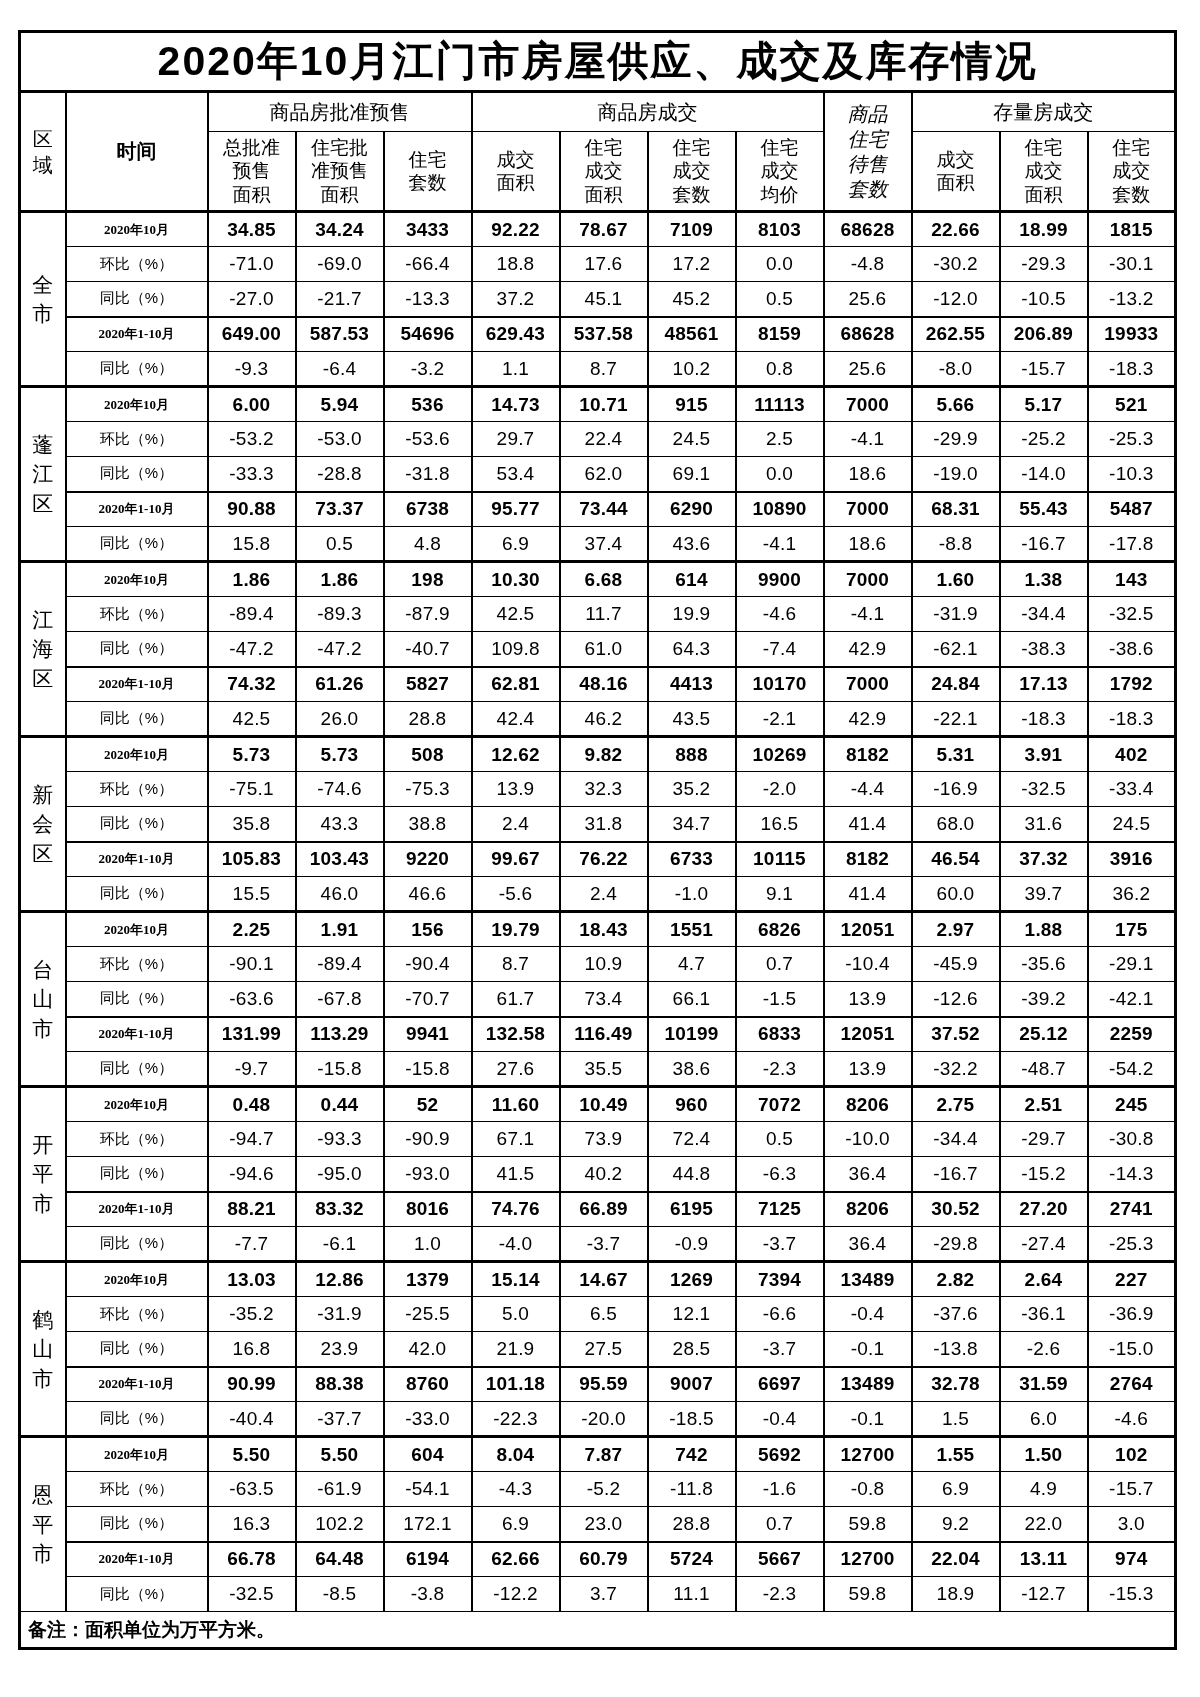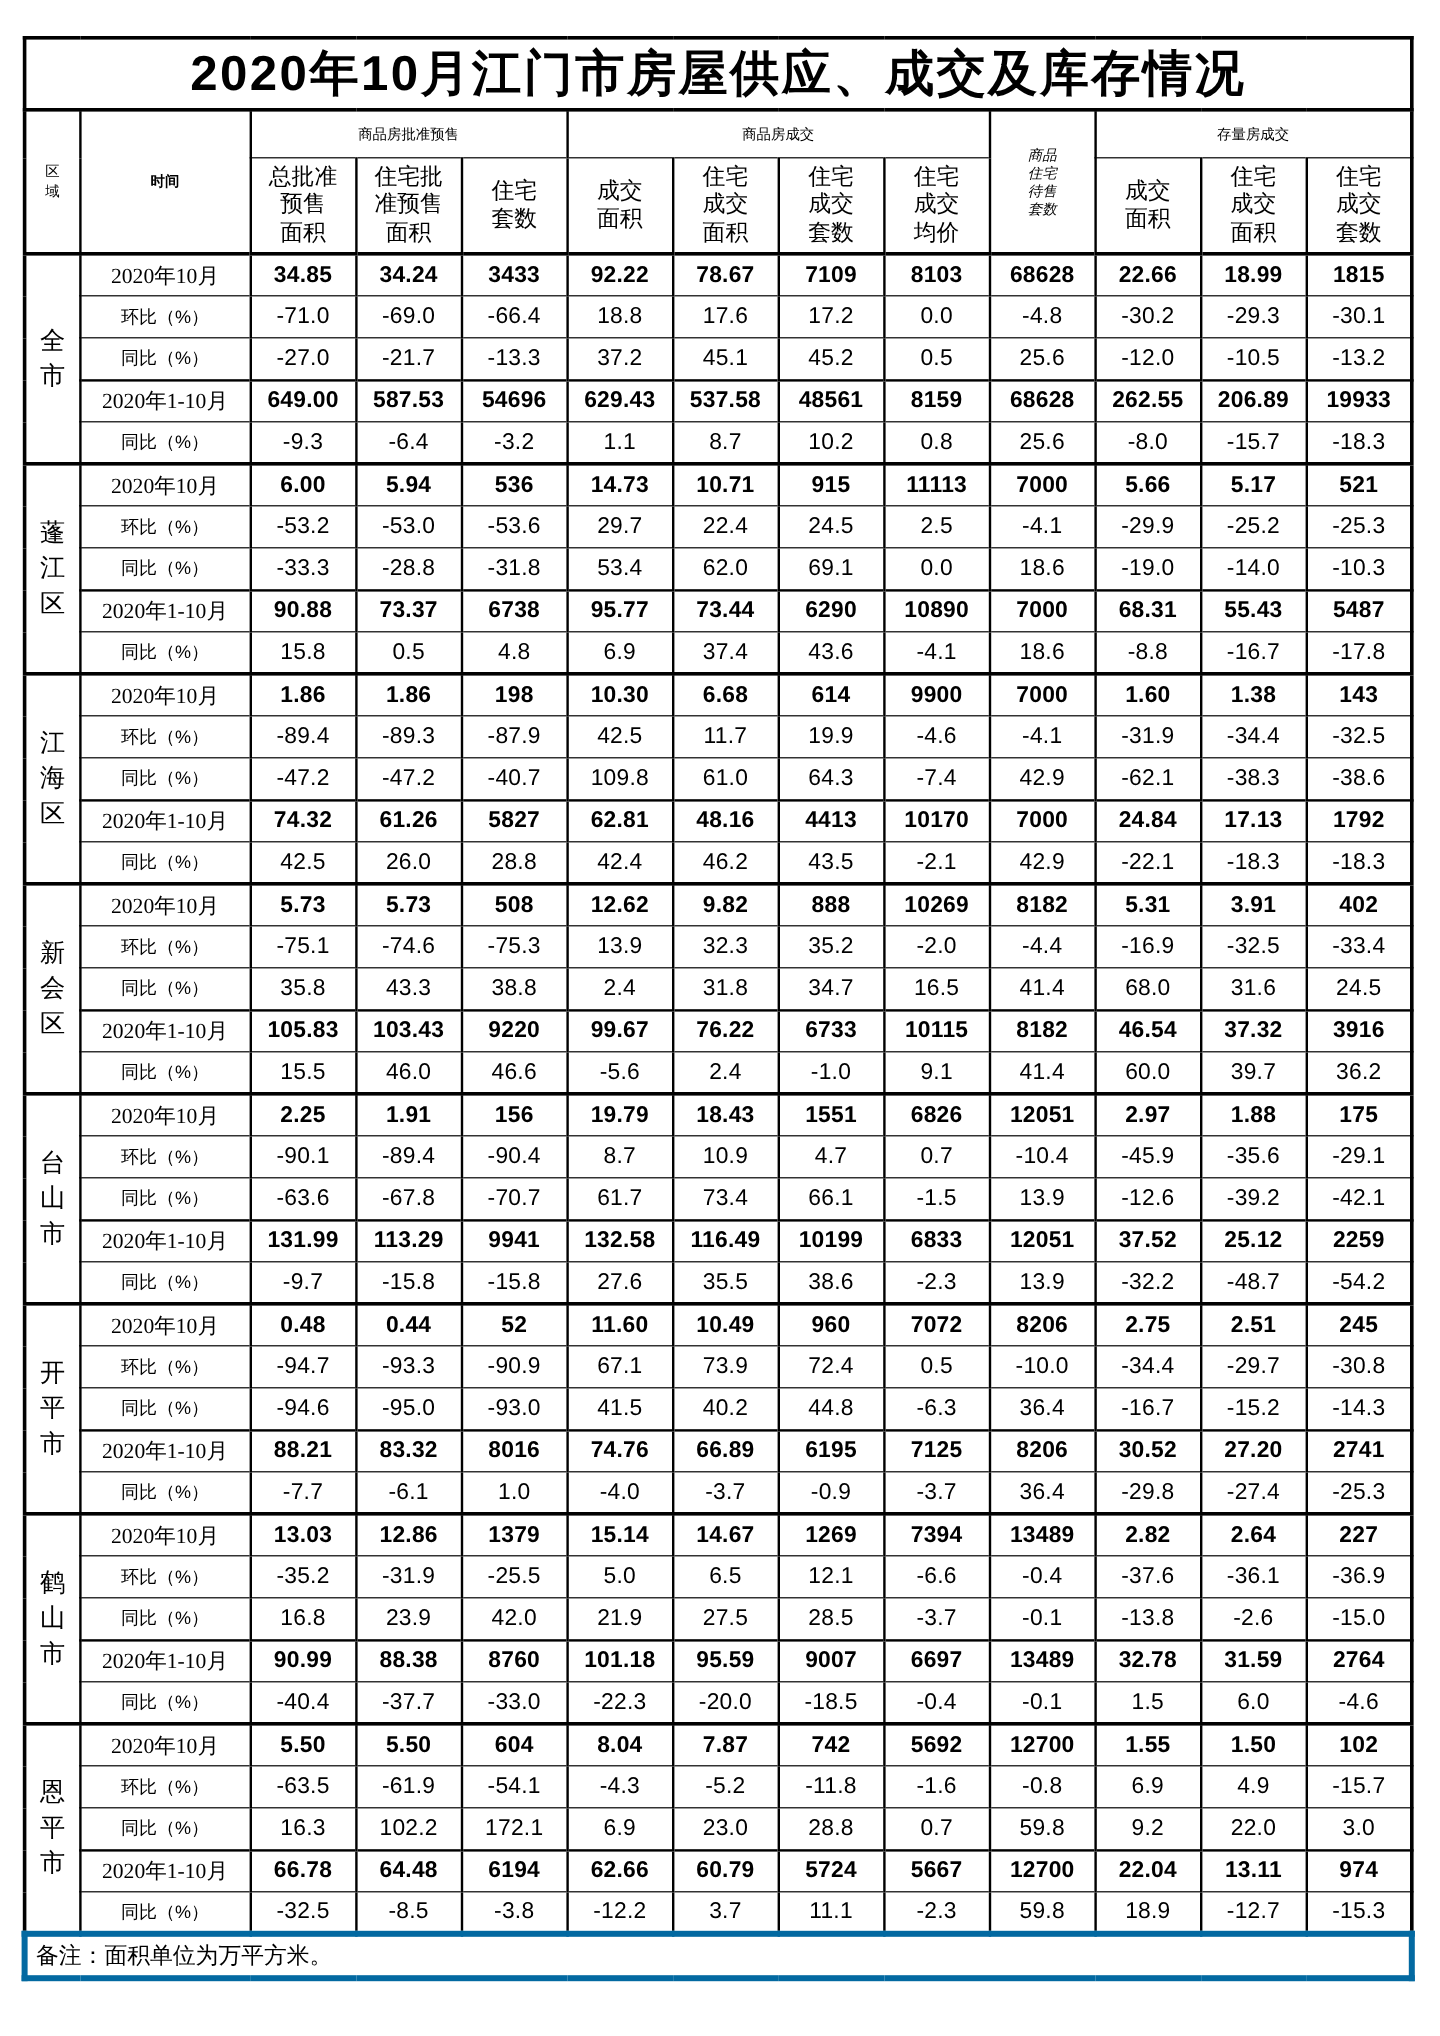--- a/index.html
+++ b/index.html
@@ -29,21 +29,21 @@
   }
   
   tr.title-row th {
     height: 60px;
     border: 3px solid #000;
     font-size: 41px;
     font-weight: 700;
     letter-spacing: 2px;
   }
   
-  tr.group-row th { height: 40px; font-size: 12px; }
+  tr.group-row th { height: 40px; font-size: 20px; }
   tr.sub-row th {
     height: 80px;
     font-size: 19px;
     line-height: 1.22;
     white-space: pre-line;
   }
   tr.sub-row th { border-bottom: 3px solid #000; }
   th.region-header {
     font-size: 20px;
     line-height: 1.3;
@@ -64,32 +64,33 @@
     line-height: 1.4;
     white-space: pre-line;
     font-weight: 400;
     background: #fff;
   }
   td.row-label { font-size: 15px; }
   td.val { font-size: 19px; letter-spacing: 0.2px; }
   tr.bold-row td { font-weight: 700; }
   tr.bold-row td.row-label {
     font-family: "Liberation Serif", serif;
-    font-size: 18px;
-    font-weight: 400;
+    font-size: 13px;
+    font-weight: 700;
   }
   tr.pct-row td { font-weight: 400; }
   tr.cum-row td { border-top: 2px solid #000; }
   
   tfoot td {
-    border: 5px solid #0369a1;
+    border: 1px solid #0369a1;
     height: 37px;
     text-align: left;
     font-size: 19px;
     padding-left: 7px;
+    font-weight: bold;
   }
 </style>
 </head>
 <body>
 
 <table class="main">
   <colgroup>
     <col style="width:46px">
     <col style="width:142px">
     <col style="width:88px">

